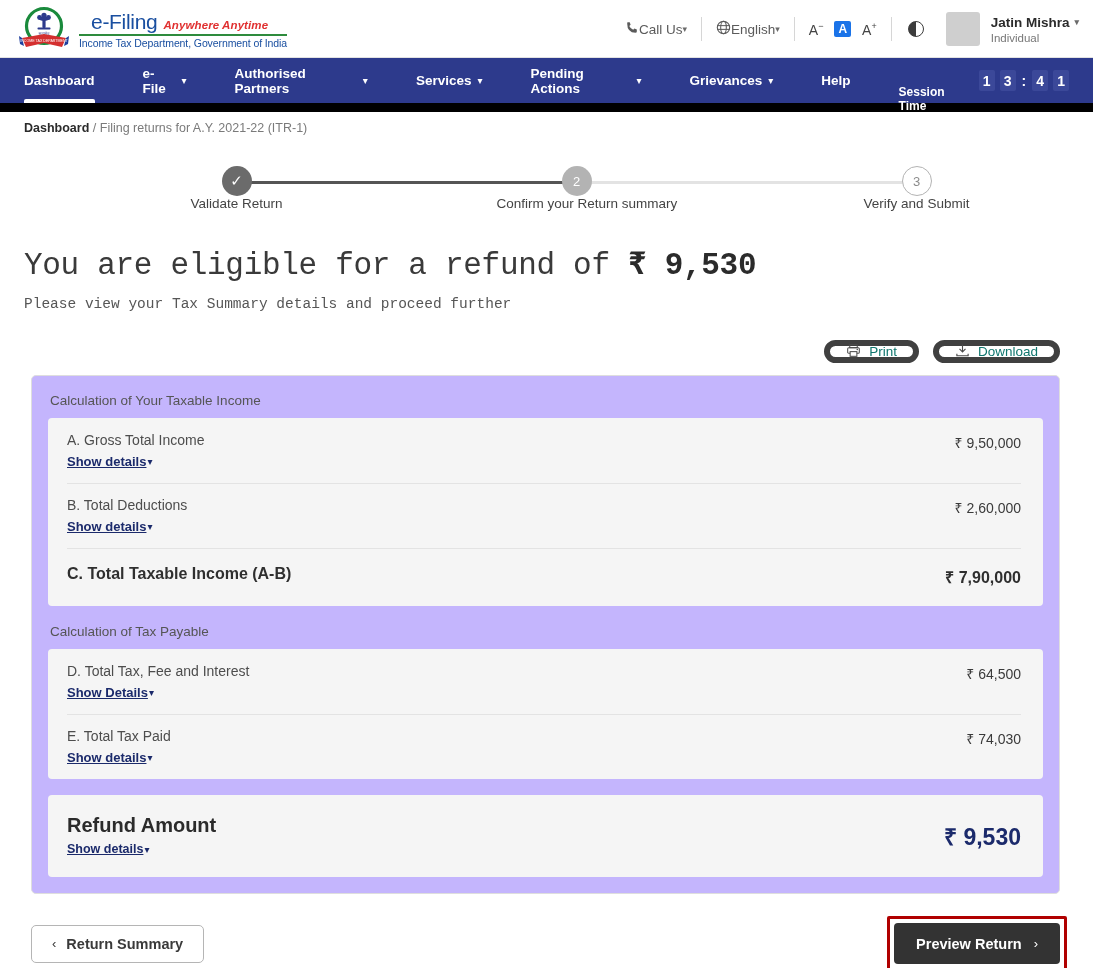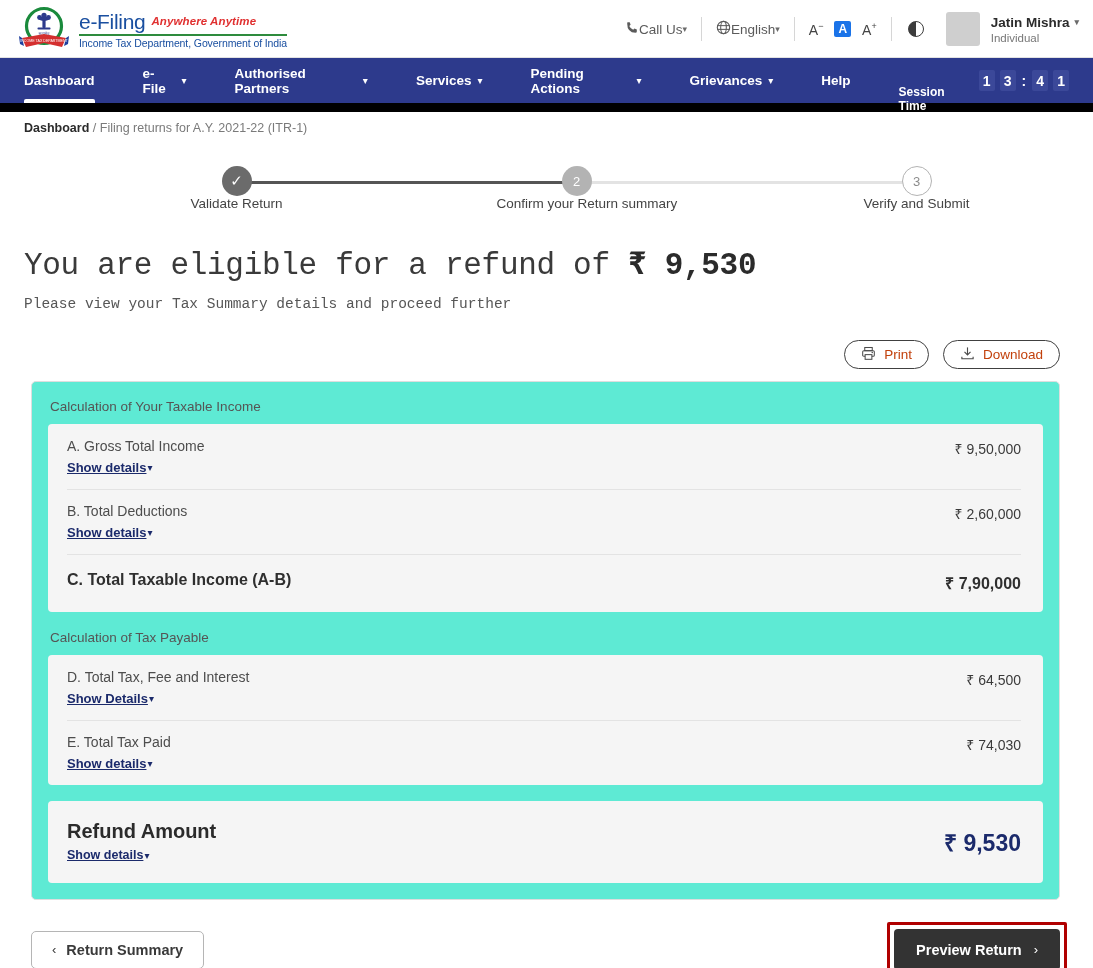--- a/index.html
+++ b/index.html
@@ -20,21 +20,21 @@
     background: #ffffff;
     position: relative;
   }
   .topbar:after{
     content:""; position:absolute; left:0; right:0; bottom:0;
     height:1px; background:#e2e2e2;
   }
   .brand { display: flex; align-items: center; gap: 9px; }
   .emblem { width: 52px; height: 46px; position: relative; flex: none; }
   .brand-text { line-height: 1; padding-top: 1px; }
-  .brand-row1 { display: flex; align-items: center; gap: 6px; }
+  .brand-row1 { display: flex; align-items: flex-end; gap: 6px; margin-left: 12px; }
   .efiling {
     font-size: 21px; color: #1a4fa0; font-weight: 400; letter-spacing: -0.3px;
   }
   .tagline {
     font-size: 11.5px; color: #e03030; font-style: italic; font-weight: bold;
     letter-spacing: 0.1px;
   }
   .brand-rule { height: 2px; background: #2e8b3d; margin: 2px 0 2px 0; width: 100%; }
   .dept {
     font-size: 10.5px; color: #1a4fa0; letter-spacing: -0.1px; white-space: nowrap;
@@ -139,30 +139,30 @@
   .h1 { font-size: 31px; font-weight: 400; color: #3a3a3a; letter-spacing: -0.3px; }
   .h1 b { font-weight: bold; color: #2b2b2b; }
   .sub { margin-top: 13px; font-size: 14.5px; color: #565656; }
 
   
   .actions {
     display: flex; justify-content: flex-end; gap: 14px;
     padding: 28px 33px 0 0;
   }
   .pill {
-    border: 1px solid #404040; border-radius: 19px; background: #fff;
-    height: 29px; padding: 0 16px; display: flex; align-items: center; gap: 8px;
-    font-size: 13.5px; color: #c2410c; cursor: pointer;
+    border: 6px solid #404040; border-radius: 19px; background: #fff;
+    height: 23px; padding: 0 16px; display: flex; align-items: center; gap: 8px;
+    font-size: 13.5px; color: #0f766e; cursor: pointer;
   }
 
   
   .card {
     margin: 12px 33px 0 31px;
     border: 1px solid #dedede; border-radius: 5px;
-    background: #5eead4; padding: 17px 16px 16px 16px;
+    background: #c4b5fd; padding: 17px 16px 16px 16px;
   }
   .sec-title { font-size: 13.5px; color: #555; padding: 0 2px 10px 2px; }
   .group {
     background: #f5f5f5; border-radius: 4px; overflow: hidden;
   }
   .row {
     display: flex; align-items: flex-start; justify-content: space-between;
     padding: 14px 22px 13px 19px; position: relative;
   }
   .row + .row:before {

